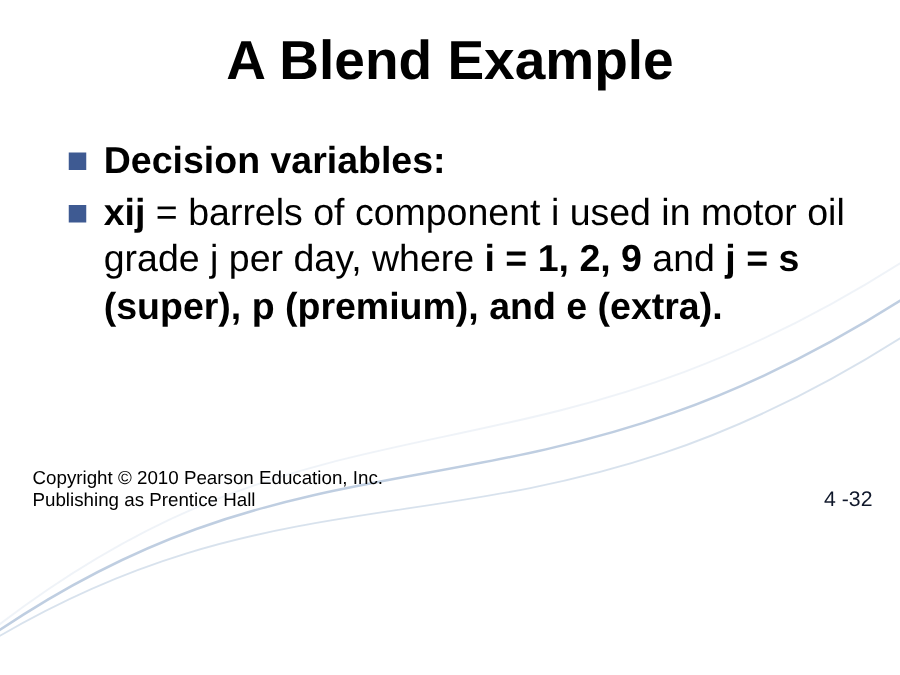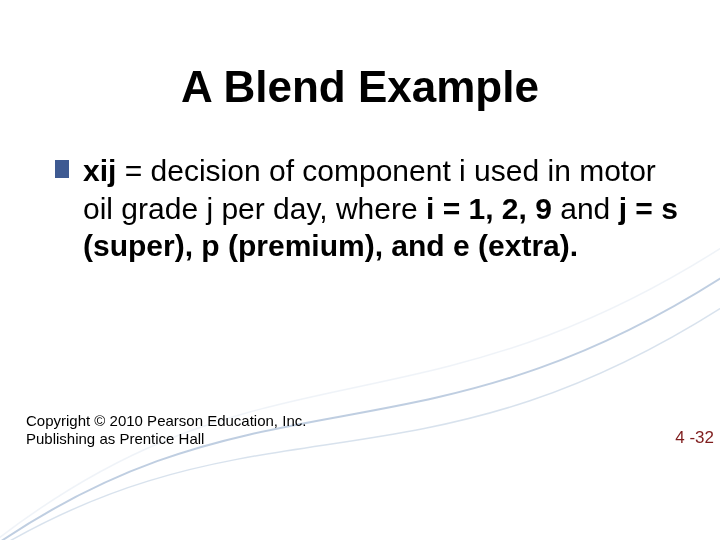--- a/index.html
+++ b/index.html
@@ -9,21 +9,20 @@
     height: 540px;
     font-family: Arial, Helvetica, sans-serif;
     background: #fff;
     overflow: hidden;
   }
   .slide {
     position: relative;
     width: 720px;
     height: 420px;
     box-sizing: border-box;
-    margin-top: 38px;
   }
   .swoosh {
     position: absolute;
     inset: 0;
     pointer-events: none;
   }
   .title {
     position: absolute;
     top: 24px;
     left: 0;
@@ -60,49 +59,50 @@
     position: absolute;
     left: 26px;
     bottom: 10px;
     font-size: 15px;
     line-height: 1.2;
     color: #000;
     max-width: 320px;
   }
   .pagenum {
     position: absolute;
-    right: 6px;
+    right: 22px;
     bottom: 10px;
     font-size: 17px;
-    color: #7f1d1d;
+    color: #0f172a;
   }
 </style>
 </head>
 <body>
 
 <div class="slide">
 
   <svg class="swoosh" viewBox="0 0 720 540" preserveAspectRatio="none">
     <path d="M -50 540 C 260 300 420 460 780 200" stroke="#8aa6c8" stroke-width="2" fill="none" opacity="0.55"></path>
     <path d="M -50 540 C 260 330 420 490 780 230" stroke="#b8cadf" stroke-width="1.5" fill="none" opacity="0.55"></path>
     <path d="M -50 540 C 260 270 420 430 780 170" stroke="#e0e8f2" stroke-width="1.5" fill="none" opacity="0.5"></path>
   </svg>
 
   <div class="title">A Blend Example</div>
 
   <div class="body">
 
     <div class="item">
       <span class="bullet"></span>
+      <span class="b">Decision variables:</span>
     </div>
 
 
     <div class="item">
       <span class="bullet"></span>
-      <span class="b">xij</span><span> = decision of component i used in motor oil grade j per day, where </span><span class="b">i = 1, 2, 9</span><span> and </span><span class="b">j = s (super), p (premium), and e (extra).</span>
+      <span class="b">xij</span><span> = barrels of component i used in motor oil grade j per day, where </span><span class="b">i = 1, 2, 9</span><span> and </span><span class="b">j = s (super), p (premium), and e (extra).</span>
     </div>
 
   </div>
 
   <div class="footer">Copyright © 2010 Pearson Education, Inc. Publishing as Prentice Hall</div>
   <div class="pagenum">4 -32</div>
 
 </div>
 
 </body></html>

